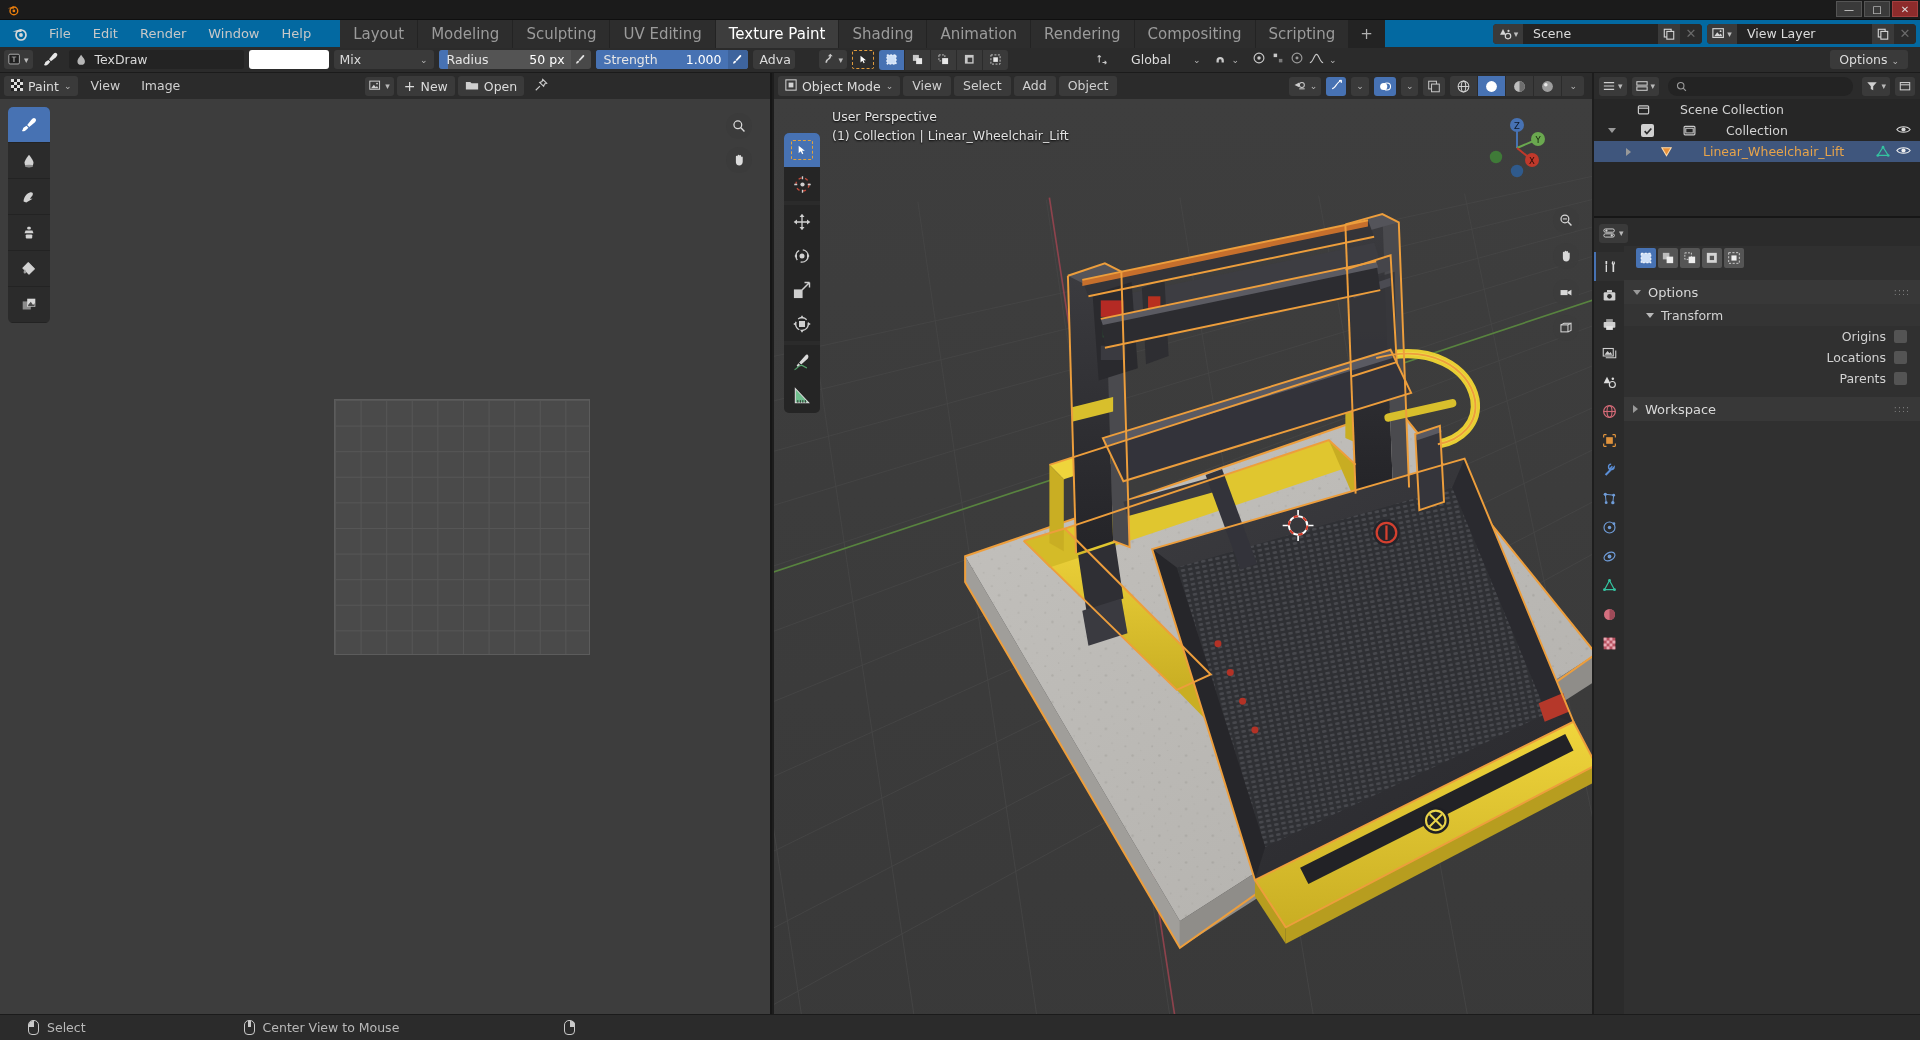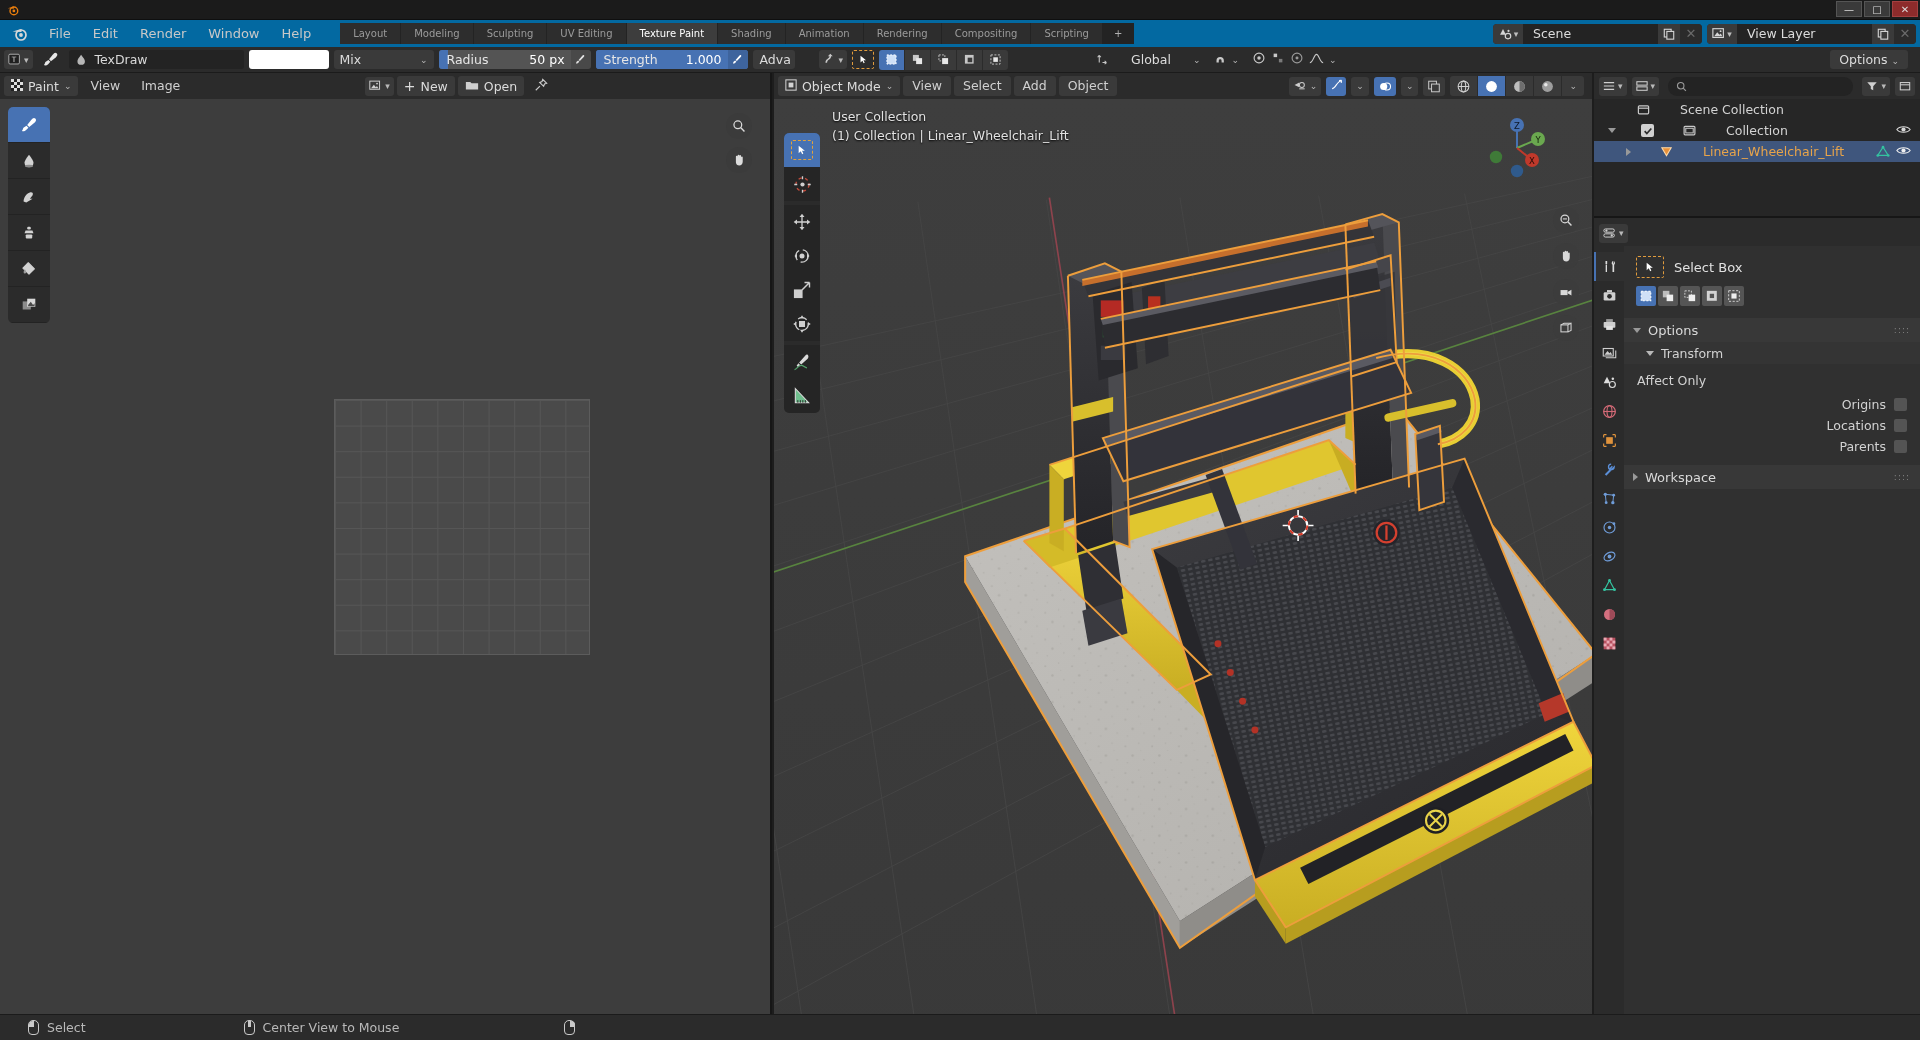--- a/index.html
+++ b/index.html
@@ -24,21 +24,21 @@
   #winbtns{position:absolute;right:2px;top:1px;display:flex;gap:2px;}
   #winbtns div{width:26px;height:16px;background:#3a3a3a;border:1px solid #555;
     display:flex;align-items:center;justify-content:center;font-size:10px;color:#ddd;}
   #winbtns div.cl{background:#8d2b2b;border-color:#a34040;}
 
   
   #topbar{height:27px;background:#0369a1;display:flex;align-items:center;position:relative;}
   #topbar .blogo{width:20px;height:18px;margin:0 8px 0 10px;}
   .menu{padding:3px 11px;font-size:13px;color:#c8c8c8;cursor:default;border-radius:3px;}
   .wsgap{width:18px;}
-  .ws{padding:5px 13px;font-size:10px;color:#9b9b9b;background:#2d2d2d;border-right:1px solid #232323;}
+  .ws{padding:5px 13px;font-size:15px;color:#9b9b9b;background:#2d2d2d;border-right:1px solid #232323;}
   .ws.active{background:#3d3d3d;color:#ffffff;}
   .ws.plus{color:#b0b0b0;padding:5px 11px;background:#232323;}
   #topbar-right{position:absolute;right:4px;display:flex;align-items:center;gap:5px;}
   .fieldbox{display:flex;align-items:center;background:#2b2b2b;border-radius:4px;height:20px;overflow:hidden;}
   .fb-ic{width:30px;height:20px;background:#3a3a3a;display:flex;align-items:center;justify-content:center;gap:1px;}
   .fb-txt{padding:0 10px;min-width:135px;background:#232323;color:#dcdcdc;font-size:12.5px;line-height:20px;}
   .fb-btn{width:22px;height:20px;background:#3a3a3a;display:flex;align-items:center;justify-content:center;}
   .fb-btn.dim{background:#2b2b2b;color:#6a6a6a;font-size:13px;}
 
   
@@ -746,21 +746,21 @@
         </g>
 
         <g transform="translate(510,415)">
           <circle r="9" fill="none" stroke="#ffffff" stroke-width="2"></circle>
           <circle r="9" fill="none" stroke="#d43b2a" stroke-width="2" stroke-dasharray="4.7 4.7"></circle>
           <path d="M0 -15 L0 -10 M0 10 L0 15 M-15 0 L-10 0 M10 0 L15 0" stroke="#ffffff" stroke-width="1.6"></path>
         </g>
       </svg>
 
       <div id="v3dtext">
-        <div>User Collection</div>
+        <div>User Perspective</div>
         <div>(1) Collection | Linear_Wheelchair_Lift</div>
       </div>
 
       <svg id="gizmo" viewBox="0 0 70 70">
         <line x1="35" y1="35" x2="35" y2="12" stroke="#4772b3" stroke-width="2"></line>
         <line x1="35" y1="35" x2="56" y2="26" stroke="#6aa84f" stroke-width="2"></line>
         <line x1="35" y1="35" x2="50" y2="47" stroke="#c0392b" stroke-width="2"></line>
         <circle cx="35" cy="12" r="7" fill="#4772b3"></circle>
           <text x="35" y="15.6" font-size="8.5" fill="#0d1726" text-anchor="middle" font-family="DejaVu Sans">Z</text>
         <circle cx="56" cy="26" r="7" fill="#6aa84f"></circle>
@@ -1077,28 +1077,20 @@
                 <rect x="2" y="9" width="3.5" height="3.5"></rect>
                 <rect x="9" y="9" width="3.5" height="3.5"></rect>
                 <rect x="5.5" y="12.5" width="3.5" height="3.5"></rect>
                 <rect x="12.5" y="12.5" width="3.5" height="3.5"></rect>
               </g>
             </svg>
         </div>
       </div>
 
       <div id="propbody">
-        <div class="ptool">
-          <div class="ptoolicon">
-            <svg viewBox="0 0 12 12" width="10" height="10">
-                <path d="M2 1 L2 10 L4.5 7.6 L6.2 11 L7.6 10.2 L6 7 L9.4 7Z" fill="#ffffff"></path>
-              </svg>
-          </div>
-          <span style="font-size:13px;color:#e0e0e0;">Select Box</span>
-        </div>
 
         <div class="modebar">
           <div class="mb active">
             <svg viewBox="0 0 14 14" width="12" height="12">
                 <rect x="1.4" y="1.4" width="11.2" height="11.2" fill="#cfe0f7" stroke="#fff" stroke-width="1.2" stroke-dasharray="2.4 1.8"></rect>
               </svg>
           </div>
           <div class="mb">
             <svg viewBox="0 0 14 14" width="12" height="12">
                 <rect x="1" y="1" width="7.6" height="7.6" fill="#bdbdbd"></rect>
@@ -1129,21 +1121,20 @@
           <span class="tri down"></span>
           <span>Options</span>
           <span class="grip">::::</span>
         </div>
 
         <div class="subhdr">
           <span class="tri down" style="border-top-color:#b9b9b9;"></span>
           <span>Transform</span>
         </div>
 
-        <div class="affect">Affect Only</div>
 
         <div class="prow">
           <span class="lab">Origins</span>
           <span class="cbox"></span>
         </div>
         <div class="prow">
           <span class="lab">Locations</span>
           <span class="cbox"></span>
         </div>
         <div class="prow">

